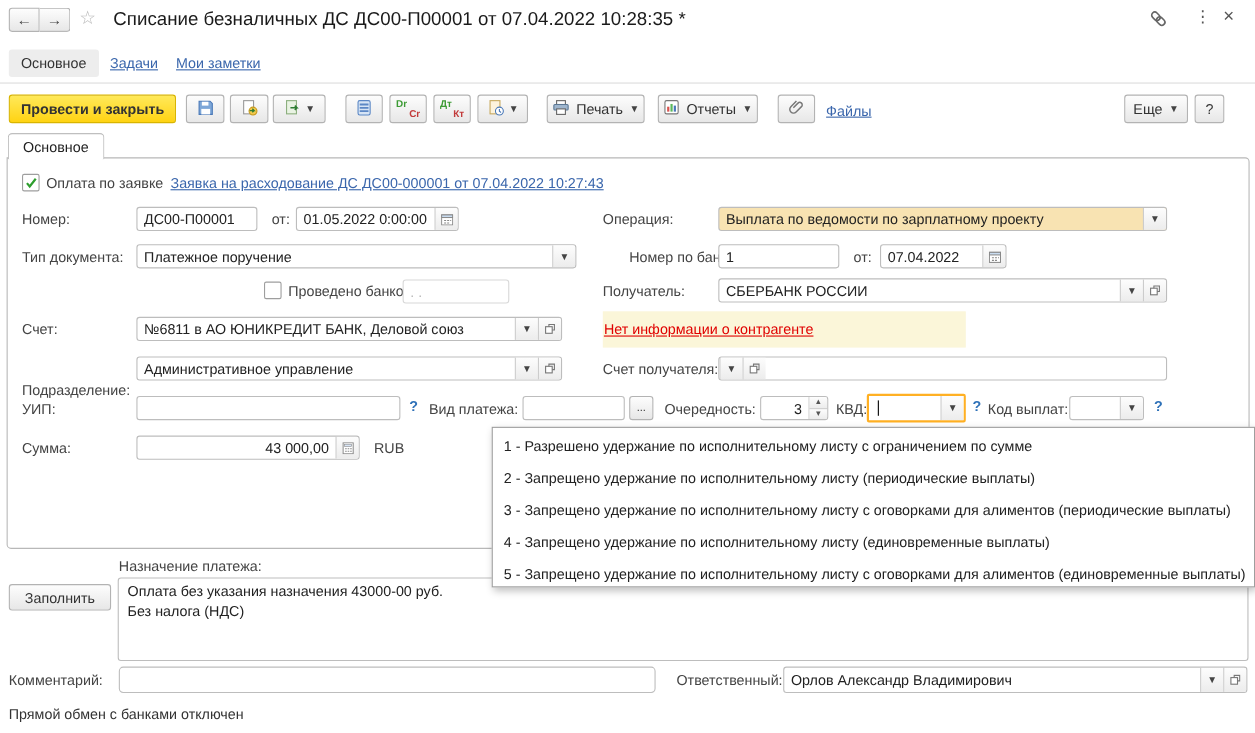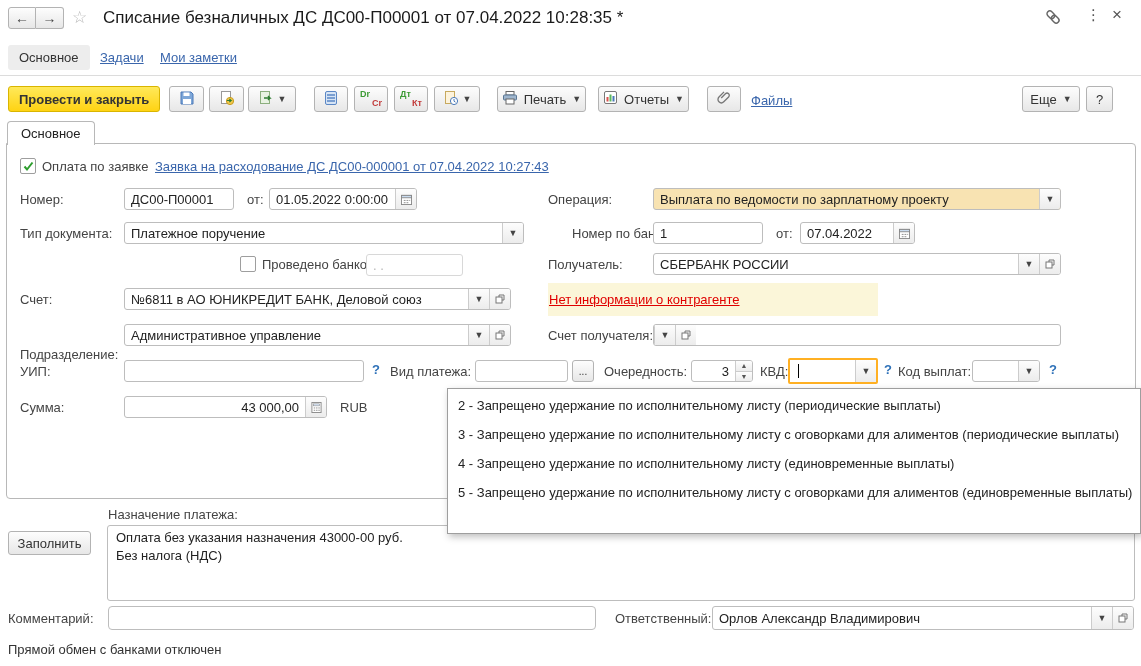--- a/index.html
+++ b/index.html
@@ -307,28 +307,29 @@
         <svg width="11" height="11" viewBox="0 0 12 12">
           <rect x="1" y="0.5" width="10" height="11" fill="#fff" stroke="#888"></rect>
           <rect x="2.5" y="2" width="7" height="2.2" fill="#D6E4F5" stroke="#888" stroke-width="0.6"></rect>
           <path d="M3 6.5h1.6M5.5 6.5h1.6M8 6.5h1.6M3 9h1.6M5.5 9h1.6M8 9h1.6" stroke="#888"></path>
         </svg>
       </span>
   </div>
   <div class="abs lbl" style="left:340px;top:400px;">RUB</div>
 
   <div class="abs" style="left:447px;top:388px;width:694px;height:146px;background:#fff;border:1px solid #9E9E9E;box-shadow:2px 3px 7px rgba(0,0,0,0.25);z-index:20;padding-top:2px;box-sizing:border-box;">
+    <div class="dd-item">1 - Разрешено удержание по исполнительному листу с ограничением по сумме</div>
     <div class="dd-item">2 - Запрещено удержание по исполнительному листу (периодические выплаты)</div>
     <div class="dd-item">3 - Запрещено удержание по исполнительному листу с оговорками для алиментов (периодические выплаты)</div>
     <div class="dd-item">4 - Запрещено удержание по исполнительному листу (единовременные выплаты)</div>
     <div class="dd-item">5 - Запрещено удержание по исполнительному листу с оговорками для алиментов (единовременные выплаты)</div>
   </div>
 
   <div class="abs lbl" style="left:108px;top:507px;">Назначение платежа:</div>
-  <div class="abs btn" style="left:8px;top:531px;width:83px;height:24px;">Заполнить</div>
+  <div class="abs btn" style="left:8px;top:531px;width:93px;height:24px;">Заполнить</div>
   <div class="abs" style="left:107px;top:525px;width:1028px;height:76px;border:1px solid #BDBDBD;border-radius:3px;background:#fff;box-sizing:border-box;padding:3px 8px;white-space:pre-line;line-height:18px;">Оплата без указания назначения 43000-00 руб.
 Без налога (НДС)</div>
 
   <div class="abs lbl" style="left:8px;top:611px;">Комментарий:</div>
   <div class="abs fld" style="left:108px;top:606px;width:488px;height:24px;border-radius:4px;"></div>
   <div class="abs lbl" style="left:615px;top:611px;">Ответственный:</div>
   <div class="abs grp" style="left:712px;top:606px;width:422px;height:24px;">
     <span class="txt">Орлов Александр Владимирович</span>
     <span class="gbtn">
         <span class="arrow">▼</span>

